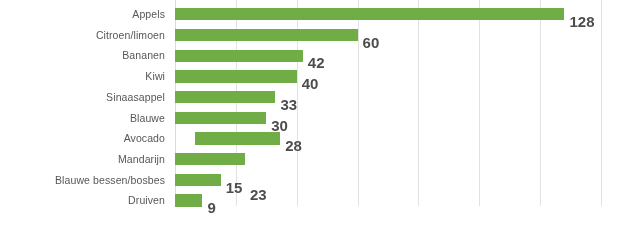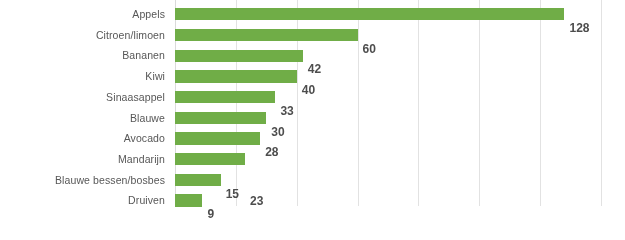--- a/index.html
+++ b/index.html
@@ -63,24 +63,24 @@
   }
   .bar {
     position: absolute;
     left: 0;
     top: 4.2px;
     height: 12.3px;
     background: #70ad47;
   }
   .bar-value {
     position: absolute;
-    top: 14px;
+    top: 8px;
     height: 20.7px;
     line-height: 20.7px;
-    font-size: 12px;
+    font-size: 15px;
     font-weight: bold;
     color: #4d4d4d;
     white-space: nowrap;
   }
 </style>
 </head>
 <body>
 
 <div id="chart-root">
 
@@ -133,21 +133,21 @@
       </div>
       <div class="row" style="top: 107.5px;">
         <div class="cat-label">Blauwe</div>
         <div class="bar-wrap" style="width: 426px;">
           <div class="bar" style="width: 91.2857px; background: rgb(112, 173, 71);"></div>
           <div class="bar-value" style="left: 96.2857px;">30</div>
         </div>
       </div>
       <div class="row" style="top: 128.2px;">
         <div class="cat-label">Avocado</div>
-        <div class="bar-wrap" style="width: 426px;">
+        <div class="bar-wrap" style="width: 426px; margin-left: 20px;">
           <div class="bar" style="width: 85.2px; background: rgb(112, 173, 71);"></div>
           <div class="bar-value" style="left: 90.2px;">28</div>
         </div>
       </div>
       <div class="row" style="top: 148.9px;">
         <div class="cat-label">Mandarijn</div>
         <div class="bar-wrap" style="width: 426px;">
           <div class="bar" style="width: 69.9857px; background: rgb(112, 173, 71);"></div>
           <div class="bar-value" style="left: 74.9857px; margin-top: 28px;">23</div>
         </div>

